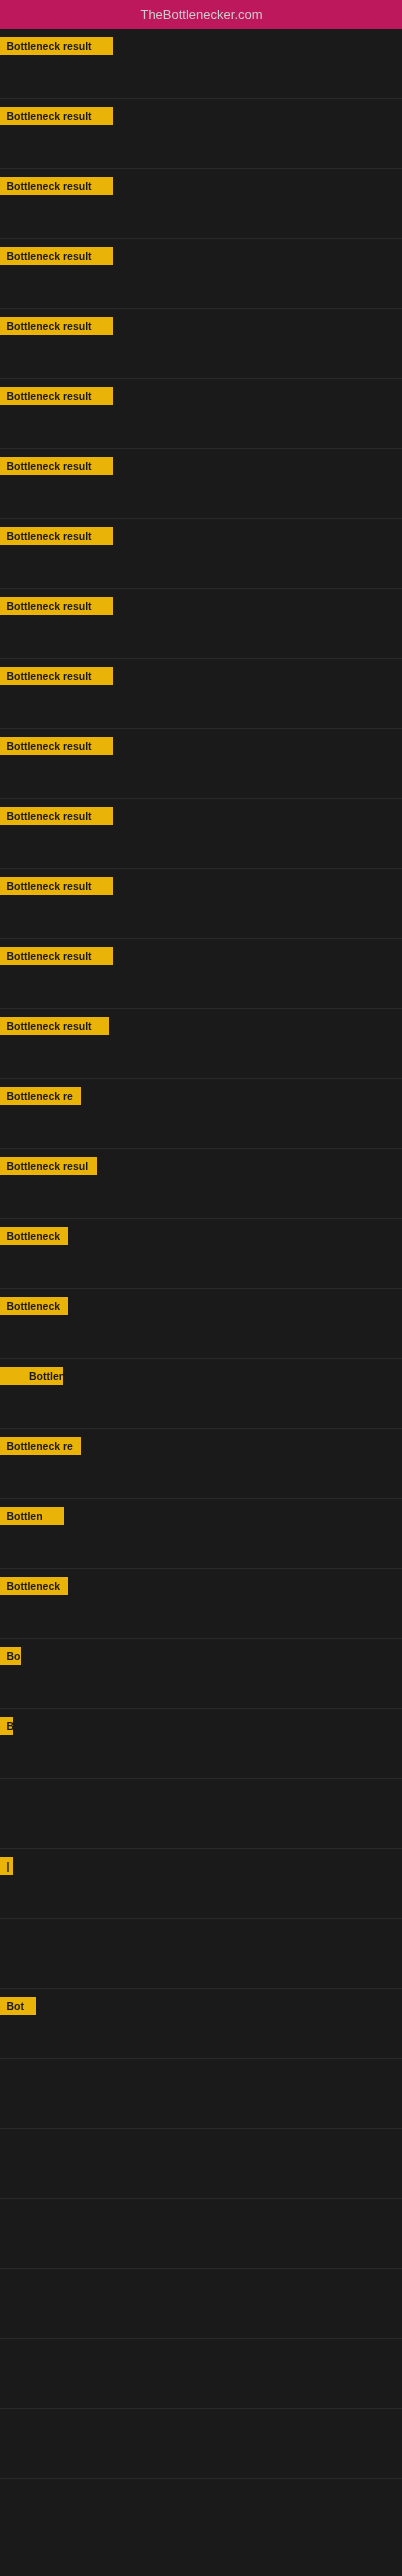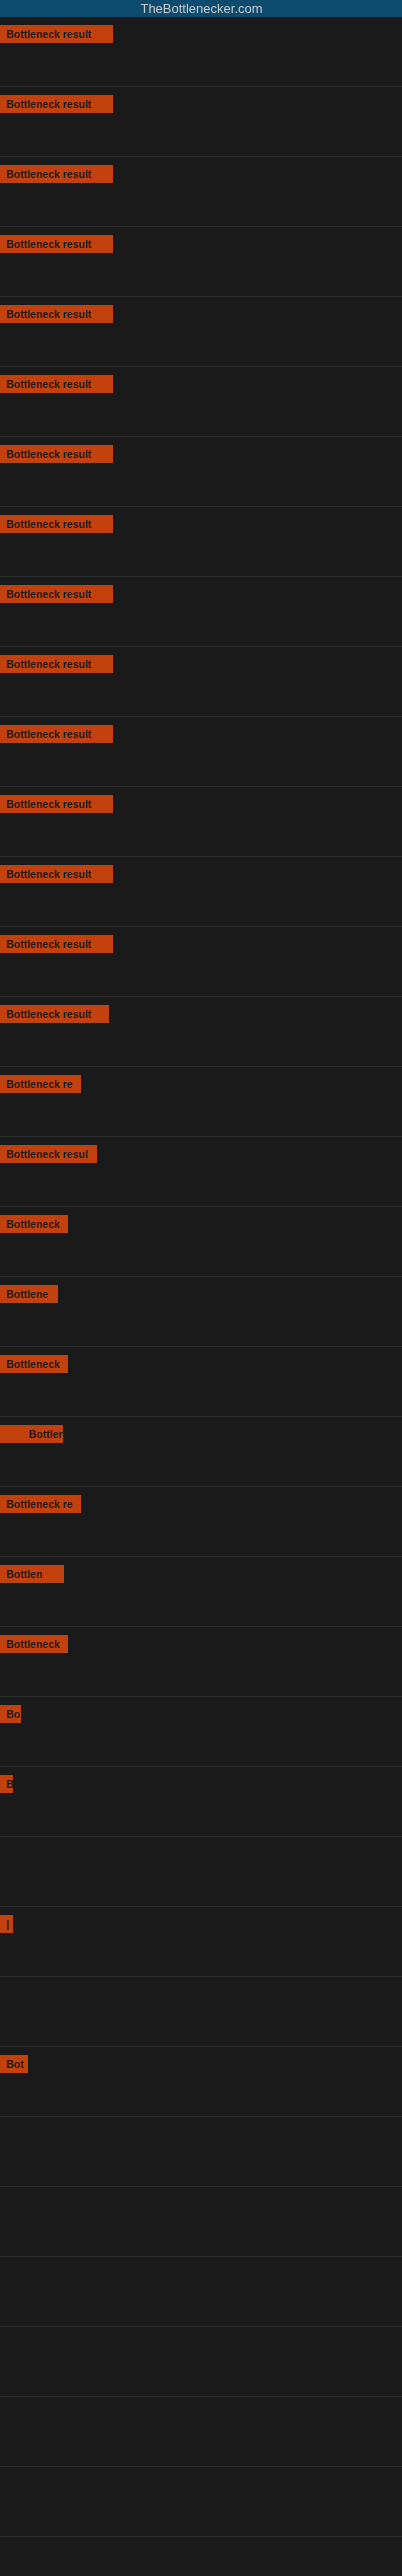--- a/index.html
+++ b/index.html
@@ -13,27 +13,27 @@
       min-height: 2576px;
       background-color: #1a1a1a;
       font-family: Arial, sans-serif;
       position: relative;
     }
 
     .site-title {
       text-align: center;
       color: #cccccc;
       font-size: 13px;
-      padding: 1px 0;
-      background-color: #0c4a6e;
+      padding: 7px 0;
+      background-color: #be185d;
     }
 
     .bottleneck-bar {
       display: inline-block;
-      background-color: #c2410c;
+      background-color: #eab308;
       color: #1a1a1a;
       font-size: 10.5px;
       font-weight: bold;
       padding: 3.2px 6.4px;
       white-space: nowrap;
       overflow: hidden;
     }
 
     .row {
       padding: 8px 0 8px 0;
@@ -100,23 +100,20 @@
     <div class="row">
       <div class="bottleneck-bar" style="width: 81px;">Bottleneck re</div>
     </div>
     <div class="row">
       <div class="bottleneck-bar" style="width: 97px;">Bottleneck resul</div>
     </div>
     <div class="row">
       <div class="bottleneck-bar" style="width: 68px;">Bottleneck</div>
     </div>
     <div class="row">
-      <div class="bottleneck-bar" style="width: 58px;">Bottlene</div>
-    </div>
-    <div class="row">
       <div class="bottleneck-bar" style="width: 68px;">Bottleneck</div>
     </div>
     <div class="row">
       <div class="bottleneck-bar" style="width: 63px; padding-left: 29px;">Bottlenec</div>
     </div>
     <div class="row">
       <div class="bottleneck-bar" style="width: 81px;">Bottleneck re</div>
     </div>
     <div class="row">
       <div class="bottleneck-bar" style="width: 64px;">Bottlen</div>
@@ -129,21 +126,21 @@
     </div>
     <div class="row">
       <div class="bottleneck-bar" style="width: 11.3px;">B</div>
     </div>
     <div class="row"></div>
     <div class="row">
       <div class="bottleneck-bar" style="width: 6.4px;">|</div>
     </div>
     <div class="row"></div>
     <div class="row">
-      <div class="bottleneck-bar" style="width: 28px;">Bot</div>
+      <div class="bottleneck-bar" style="width: 36px;">Bot</div>
     </div>
     <div class="row"></div>
     <div class="row"></div>
     <div class="row"></div>
     <div class="row"></div>
     <div class="row"></div>
     <div class="row"></div>
   </div>
 
 

